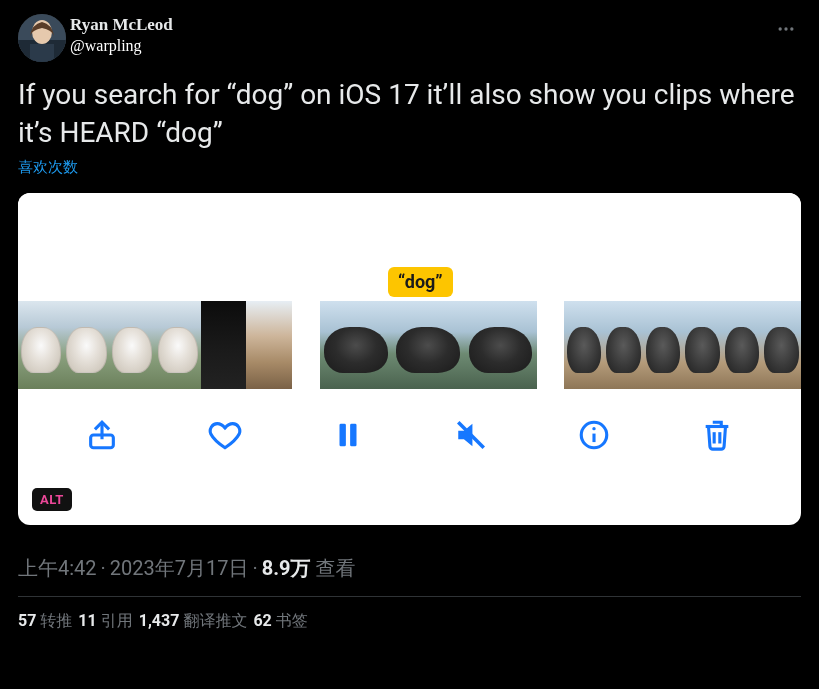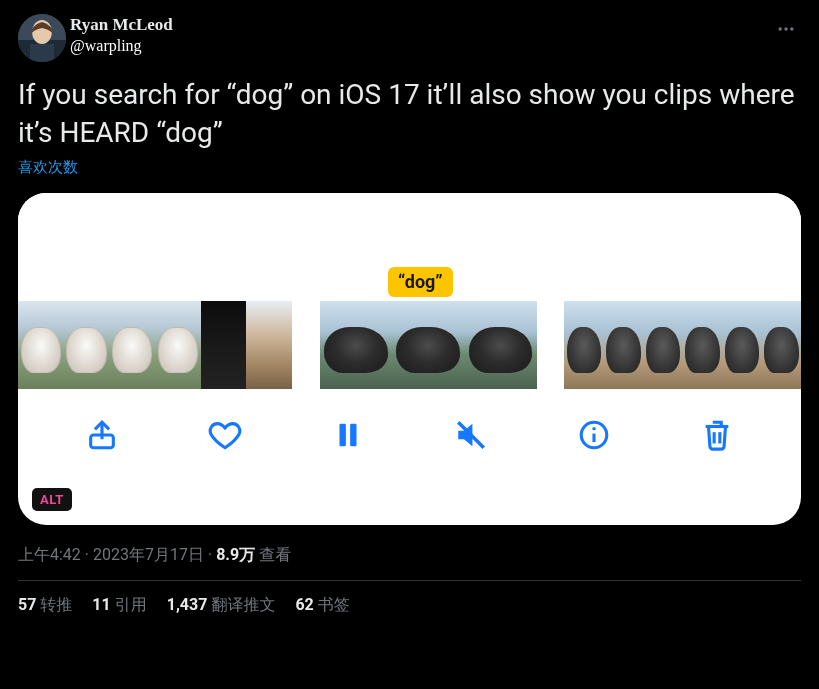--- a/index.html
+++ b/index.html
@@ -54,21 +54,21 @@
   }
   .translate-link {
     margin-top: 6px;
     font-size: 15px;
     color: #1d9bf0;
     cursor: pointer;
     display: inline-block;
   }
   .media-card {
     margin-top: 16px;
-    border-radius: 28px;
+    border-radius: 12px;
     overflow: hidden;
     background: #fff;
     position: relative;
     height: 332px;
   }
   .media-top {
     height: 108px;
     position: relative;
     background: #fff;
   }
@@ -167,35 +167,35 @@
     bottom: 14px;
     background: #111;
     color: #ec4899;
     font-weight: 700;
     font-size: 13px;
     letter-spacing: 0.5px;
     padding: 4px 8px;
     border-radius: 5px;
   }
   .meta-row {
-    margin-top: 20px;
-    font-size: 16px;
+    margin-top: 30px;
+    font-size: 20px;
     color: #71767b;
   }
   .meta-row .views-num { color: #e7e9ea; font-weight: 700; }
   .meta-row .sep { margin: 0 4px; }
   .rule {
     margin-top: 14px;
     border: none;
     border-top: 1px solid #2f3336;
   }
   .stats-row {
     margin-top: 14px;
     display: flex;
-    gap: 20px;
+    gap: 6px;
     font-size: 16px;
     color: #71767b;
   }
   .stats-row .num { color: #e7e9ea; font-weight: 700; margin-right: 4px; }
 </style>
 </head>
 <body>
 
 <div class="tweet">
 

